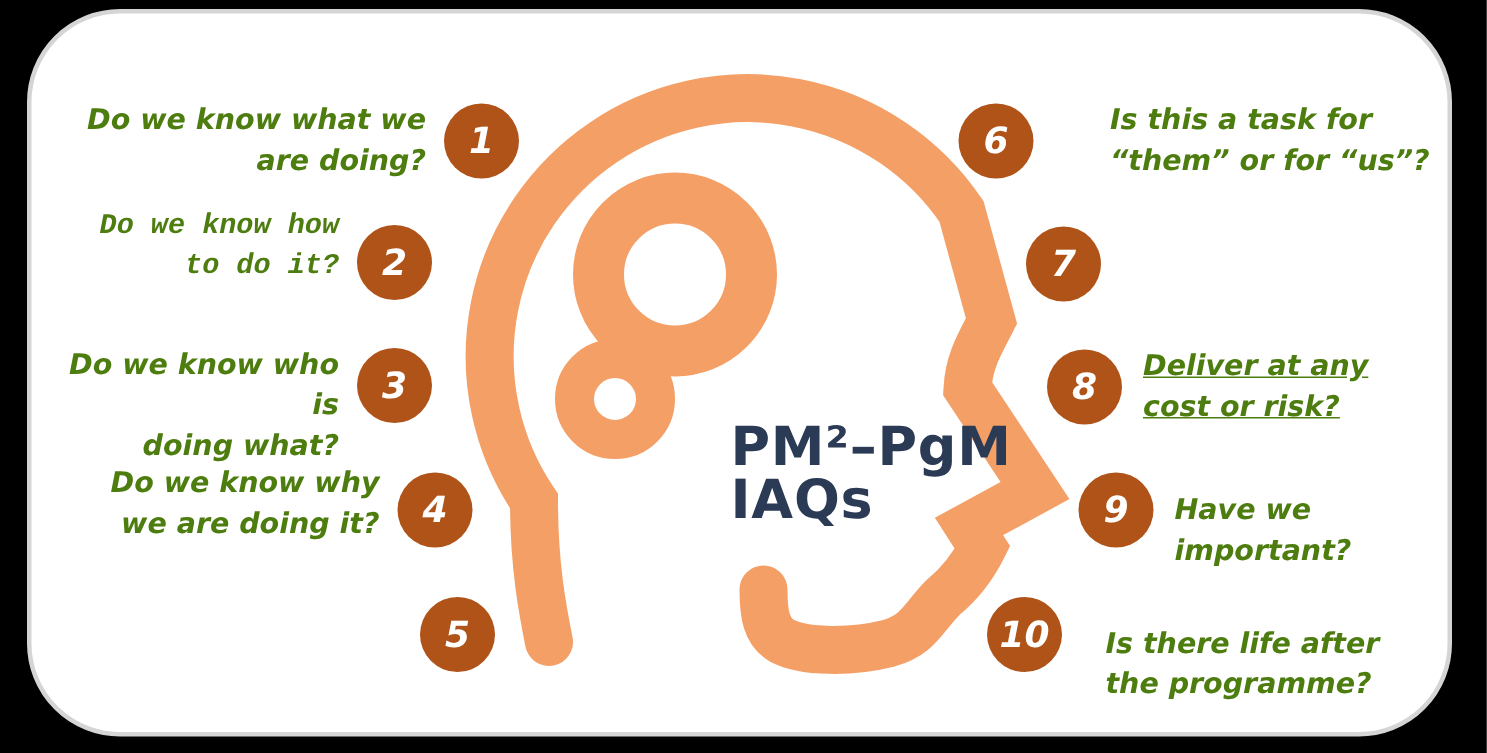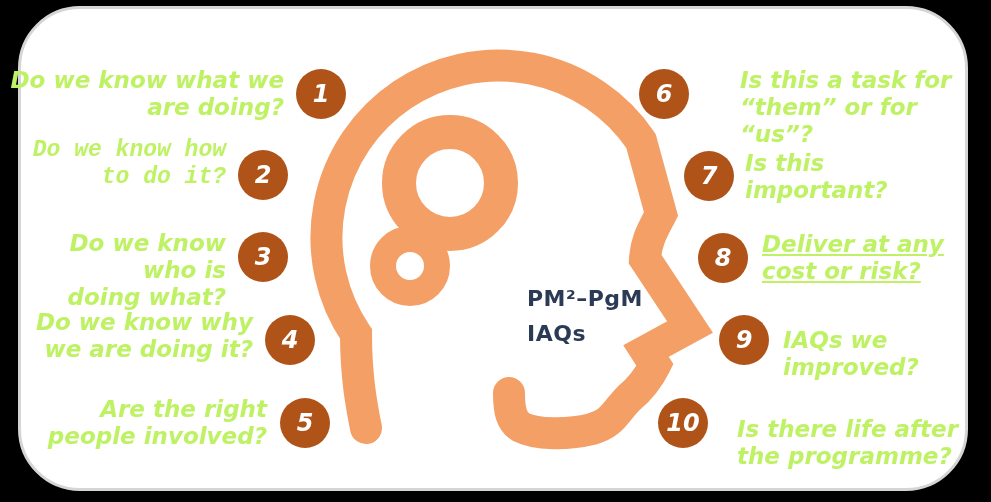--- a/index.html
+++ b/index.html
@@ -42,40 +42,39 @@
     font-size: 24px;
     font-weight: bold;
     font-style: italic;
     display: flex;
     align-items: center;
     justify-content: center;
     line-height: 1;
   }
   .q {
     position: absolute;
-    color: #bef264;
-    font-size: 23px;
+    color: #4d7c0f;
+    font-size: 19px;
     font-weight: bold;
     font-style: italic;
     line-height: 27px;
     white-space: pre-line;
   }
   .q.left { text-align: right; }
   .q.right { text-align: left; }
   .title {
     position: absolute;
     left: 487px;
     top: 281px;
     color: #2b3a55;
-    font-size: 22px;
+    font-size: 36px;
     font-weight: bold;
     line-height: 35px;
     white-space: pre-line;
     letter-spacing: 0.5px;
-    margin-left: 40px;
   }
 </style>
 </head>
 <body>
 
 <div id="canvas">
 
   <div class="card"></div>
 
   <svg class="head-svg" viewBox="0 0 991 502">
@@ -101,30 +100,26 @@
 IAQs</div>
 
   <div class="q left" style="right:707px; top:67px;">Do we know what we
 are doing?</div>
   <div class="q left" style="right:765px; top:137px;font-family:Liberation Mono, monospace;">Do we know how
 to do it?</div>
   <div class="q left" style="right:765px; top:230px;padding-left:32px;">Do we know who is
 doing what?</div>
   <div class="q left" style="right:738px; top:309px;">Do we know why
 we are doing it?</div>
-  <div class="q left" style="right:724px; top:396px;">Are the right
-people involved?</div>
 
   <div class="q right" style="left:700px; top:67px;margin-left:40px;">Is this a task for
 “them” or for “us”?</div>
-  <div class="q right" style="left:745px; top:150px;">Is this
-important?</div>
   <div class="q right" style="left:762px; top:231px;text-decoration:underline;">Deliver at any
 cost or risk?</div>
-  <div class="q right" style="left:783px; top:327px;">IAQs we improved?</div>
+  <div class="q right" style="left:783px; top:327px;">Have we important?</div>
   <div class="q right" style="left:737px; top:396px;margin-top:20px;">Is there life after
 the programme?</div>
 
   <div class="badge" style="left:296px; top:69px;">1</div>
   <div class="badge" style="left:238px; top:150px;">2</div>
   <div class="badge" style="left:238px; top:232px;">3</div>
   <div class="badge" style="left:265px; top:315px;">4</div>
   <div class="badge" style="left:280px; top:398px;">5</div>
 
   <div class="badge" style="left:639px; top:69px;">6</div>

